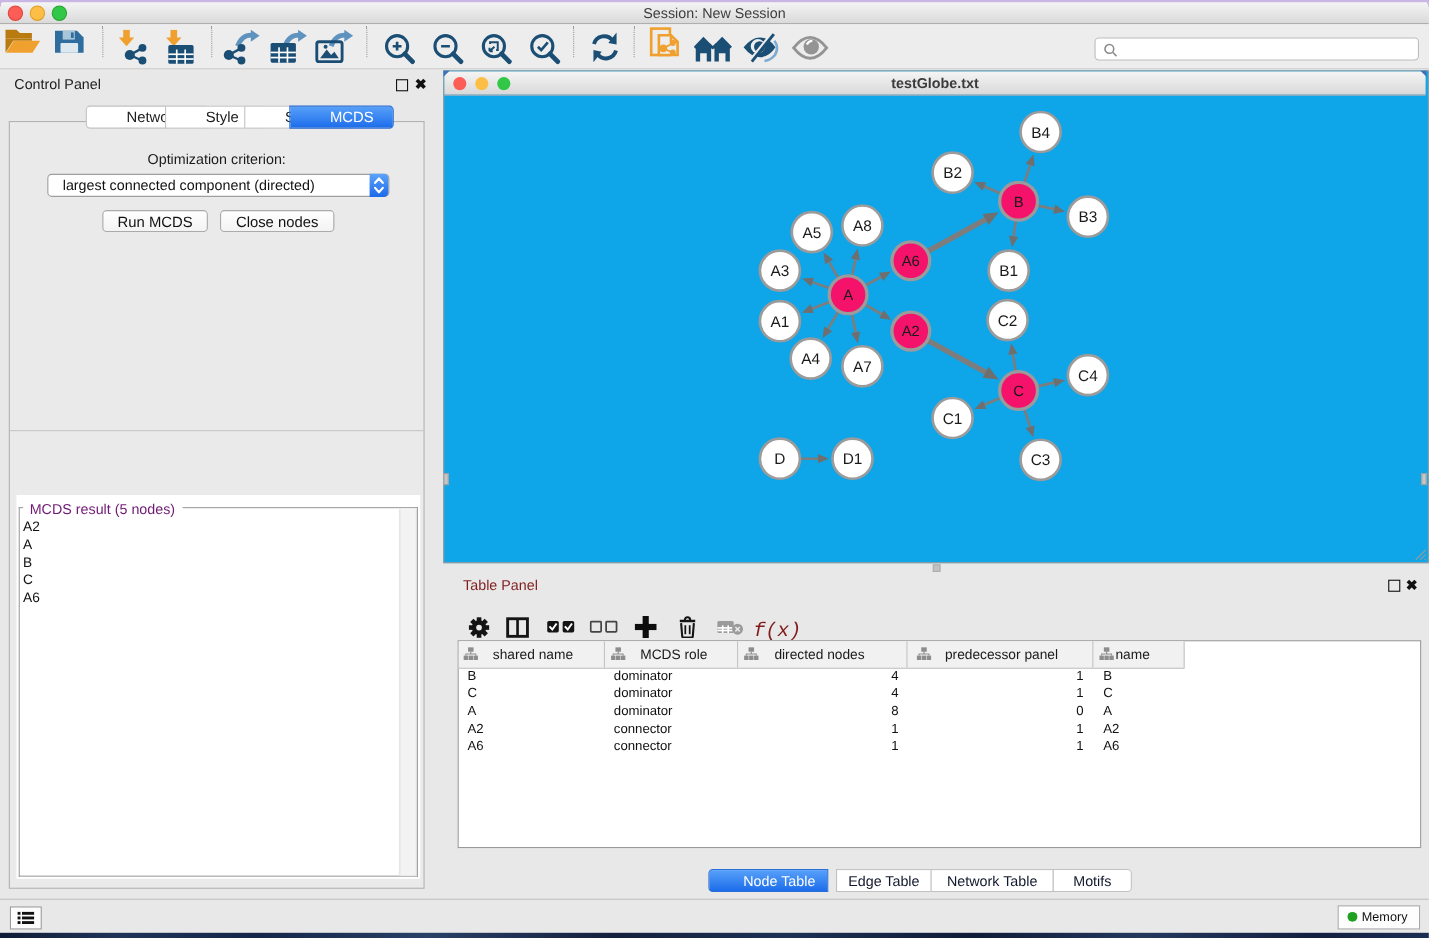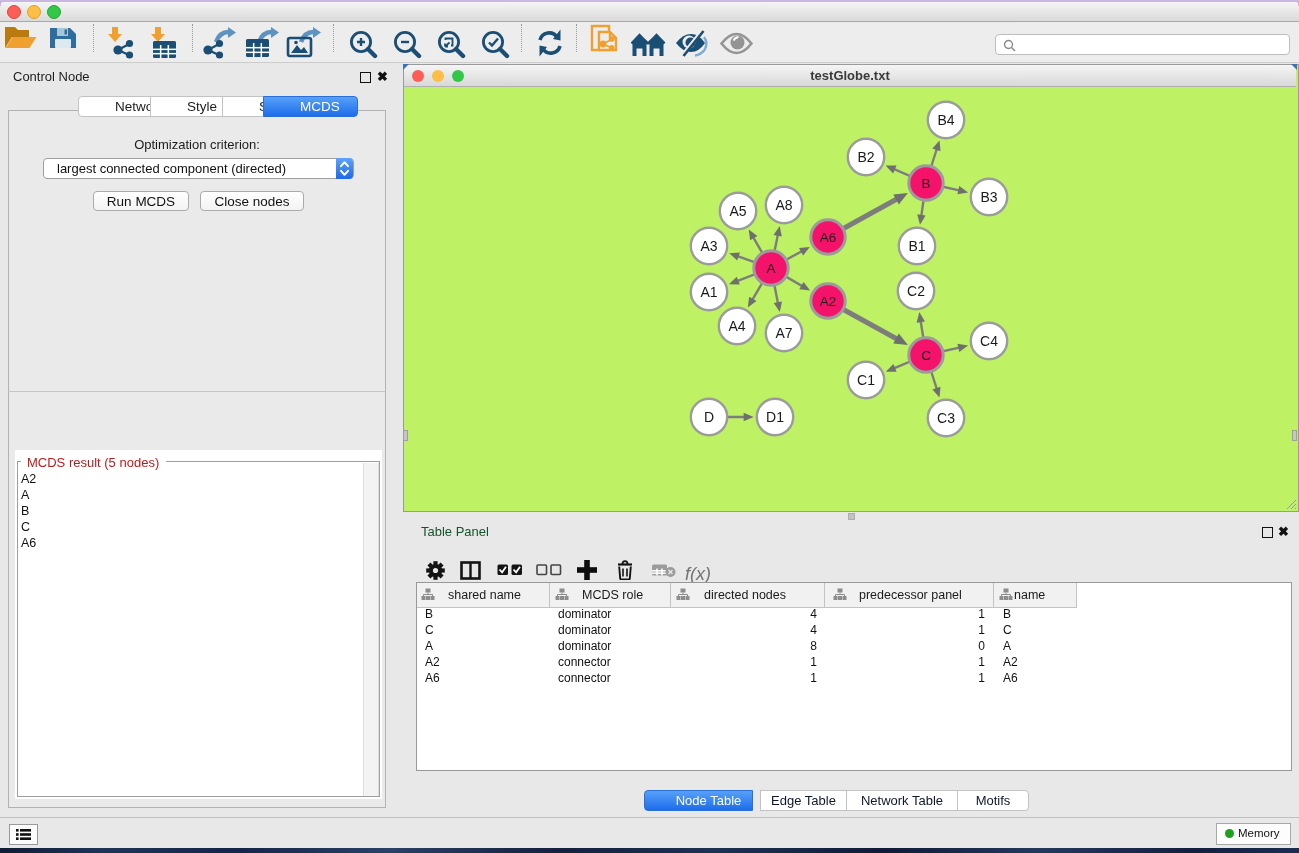--- a/index.html
+++ b/index.html
@@ -33,52 +33,53 @@
   #cp-line{left:8px;top:391px;width:377px;height:1px;background:#c6c6c6;}
   #opt-label{left:9px;top:137px;width:376px;text-align:center;font-size:13px;color:#1b1b1b;}
   #dropdown{left:43px;top:158px;width:309px;height:19px;background:#fff;border:1px solid #9f9f9f;border-radius:4px;}
   #dropdown .txt{position:absolute;left:13px;top:2px;font-size:13px;color:#111;}
   #dd-step{left:336px;top:158px;width:17px;height:21px;background:linear-gradient(#5da3fa,#1c69ea);border-radius:0 4px 4px 0;}
   .btn{top:191px;height:16px;background:linear-gradient(#ffffff,#f3f3f3);border:1px solid #ababab;border-radius:4px;
        font-size:13.5px;color:#111;text-align:center;padding-top:2px;}
   
   #result{left:15px;top:450px;width:367px;height:349px;background:#fff;}
   .fs-line{background:#9f9f9f;}
-  #legend{left:24px;top:455px;font-size:13px;color:#b91c1c;background:#fff;padding:0 3px;}
+  #legend{left:24px;top:455px;font-size:13px;color:#701a75;background:#fff;padding:0 3px;}
   #res-items{left:21px;top:471px;font-size:12.5px;color:#111;line-height:16px;}
   #res-scroll{left:363px;top:463px;width:14px;height:333px;background:#f3f3f3;border-left:1px solid #dedede;border-right:1px solid #dedede;}
   
-  #netwin{left:403px;top:64px;width:894px;height:446px;border:1px solid #9a9a9a;background:#bef264;}
+  #netwin{left:403px;top:64px;width:894px;height:446px;border:1px solid #9a9a9a;background:#0ea5e9;}
   #nettitle{left:0;top:0;width:892px;height:21px;background:linear-gradient(#f5f5f5,#d8d8d8);border-bottom:1px solid #b0b0b0;}
   #nettitle .t1{left:8px;background:#fc5d57;}
   #nettitle .t2{left:28px;background:#fcbe44;}
   #nettitle .t3{left:48px;background:#33c748;}
   #nettitletext{left:0;top:3px;width:892px;text-align:center;font-size:13px;color:#3a3a3a;font-weight:bold;}
   
-  #tp-title{left:421px;top:524px;font-size:13px;color:#14532d;}
+  #tp-title{left:421px;top:524px;font-size:13px;color:#7f1d1d;}
   #table{left:416px;top:582px;width:874px;height:187px;background:#fff;border:1px solid #999;}
   #thead{position:absolute;left:0;top:0;width:660px;height:24px;background:#f1f1f1;border-bottom:1px solid #c3c3c3;}
   .hdiv{position:absolute;top:0;width:1px;height:24px;background:#c3c3c3;}
   .hlab{position:absolute;top:5px;font-size:12.5px;color:#1a1a1a;}
   .cell{position:absolute;font-size:12px;color:#111;}
   
   .btab{top:790px;height:19px;border:1px solid #c2c2c2;background:#fff;font-size:13px;color:#0f172a;text-align:center;line-height:20px;}
   
   .btab.tabsel{background:linear-gradient(#57a0f9,#1d6deb);color:#fff;border:1px solid #2a6fd8;}
   #statsep{left:0;top:817px;width:1299px;height:1px;background:#c0c0c0;}
   #listbtn{left:9px;top:824px;width:27px;height:19px;background:#fcfcfc;border:1px solid #9a9a9a;}
   #membtn{left:1216px;top:823px;width:73px;height:20px;background:#fdfdfd;border:1px solid #a8a8a8;font-size:11.5px;color:#111;}
 </style></head>
 <body>
 <div class="abs" id="appwin">
   <div class="abs" id="apptitle">
     <div class="abs tl t1"></div>
       <div class="abs tl t2"></div>
       <div class="abs tl t3"></div>
   </div>
+  <div class="abs" id="apptitletext">Session: New Session</div>
   <div class="abs" id="toolbar"></div>
   <div class="abs" id="search"></div>
 
   <div class="abs tsep" style="left:93px;"></div>
     <div class="abs tsep" style="left:192px;"></div>
     <div class="abs tsep" style="left:333px;"></div>
     <div class="abs tsep" style="left:521px;"></div>
     <div class="abs tsep" style="left:576px;"></div>
 <svg class="abs" style="left:4px;top:24px;" width="34" height="28">
 <path d="M1 3 h10 l3 3 h11 v5 h-24 z" fill="#b97a10"></path>
@@ -210,21 +211,21 @@
 <svg class="abs" style="left:719px;top:31px;" width="36" height="26">
 <path d="M2.5 12.5 Q10 3 17.5 3 Q25 3 32.5 12.5 Q25 22 17.5 22 Q10 22 2.5 12.5 Z" fill="none" stroke="#949494" stroke-width="2.6"></path>
 <circle cx="18.5" cy="11.5" r="7" fill="#949494"></circle>
 <path d="M14.5 9.5 Q16 6.5 19.5 6.0" stroke="#fff" stroke-width="2" fill="none"></path>
     </svg>
 <svg class="abs" style="left:1003px;top:39px;" width="14" height="14">
       <circle cx="5.5" cy="5.5" r="4" fill="none" stroke="#8a8a8a" stroke-width="1.4"></circle>
       <line x1="8.5" y1="8.5" x2="12" y2="12" stroke="#8a8a8a" stroke-width="1.4"></line>
     </svg>
 
-  <div class="abs" id="cp-title">Control Node</div>
+  <div class="abs" id="cp-title">Control Panel</div>
   <div class="abs float-ic" style="left:360px;"></div>
   <div class="abs close-x" style="left:377px;">✖</div>
   <div class="abs tab" style="left:78px;width:71px;border-radius:4px 0 0 4px;">Network</div>
   <div class="abs tab" style="left:150px;width:52px;">Style</div>
   <div class="abs tab" style="left:203px;width:59px;margin-left:19px;">Select</div>
   <div class="abs tab tabsel" style="left:263px;width:57px;border-radius:0 4px 4px 0;">MCDS</div>
   <div class="abs" id="cp-box"></div>
   <div class="abs" id="cp-line"></div>
   <div class="abs" id="dropdown">
       <span class="txt">largest connected component (directed)</span>
@@ -396,21 +397,21 @@
     </svg>
 <svg class="abs" style="left:652px;top:563px;" width="24" height="15">
       <rect x="0" y="1.5" width="15" height="11" rx="1.5" fill="#9b9b9b"></rect>
       <rect x="4.25" y="5.5" width="1.5" height="7" fill="#fff"></rect>
       <rect x="9.25" y="5.5" width="1.5" height="7" fill="#fff"></rect>
       <rect x="0" y="7.083333333333334" width="15" height="1.5" fill="#fff"></rect>
       <rect x="0" y="9.416666666666668" width="15" height="1.5" fill="#fff"></rect>
       <circle cx="18.5" cy="9" r="5" fill="#9b9b9b"></circle>
       <path d="M16.5 7 l4 4 m0 -4 l-4 4" stroke="#e8e8e8" stroke-width="1.4"></path>
     </svg>
-<div class="abs" style="left:685px;top:564px;font-family:Liberation Sans, sans-serif;font-style:italic;font-size:18px;color:#737373;">f(x)</div>
+<div class="abs" style="left:685px;top:564px;font-family:Liberation Mono, monospace;font-style:italic;font-size:18px;color:#7f1d1d;">f(x)</div>
   <div class="abs" id="table">
     <div id="thead">
       <div class="hdiv" style="left:132px;"></div>
       <div class="hdiv" style="left:253px;"></div>
       <div class="hdiv" style="left:407px;"></div>
       <div class="hdiv" style="left:576px;"></div>
       <div class="hdiv" style="left:659px;"></div>
       <div class="hlab" style="left:31px;">shared name</div>
       <div class="hlab" style="left:165px;">MCDS role</div>
       <div class="hlab" style="left:287px;">directed nodes</div>

